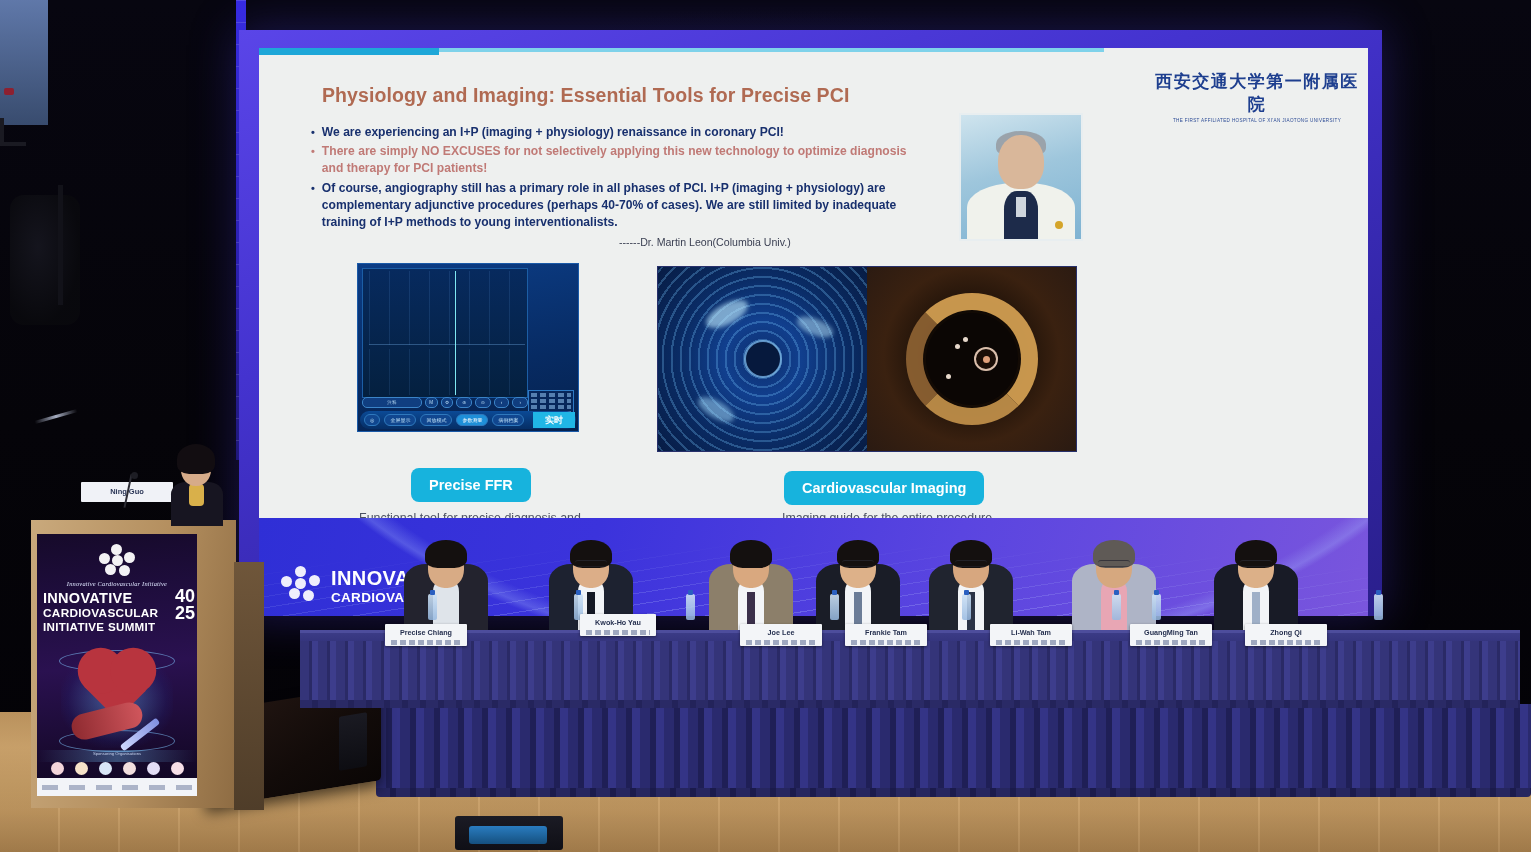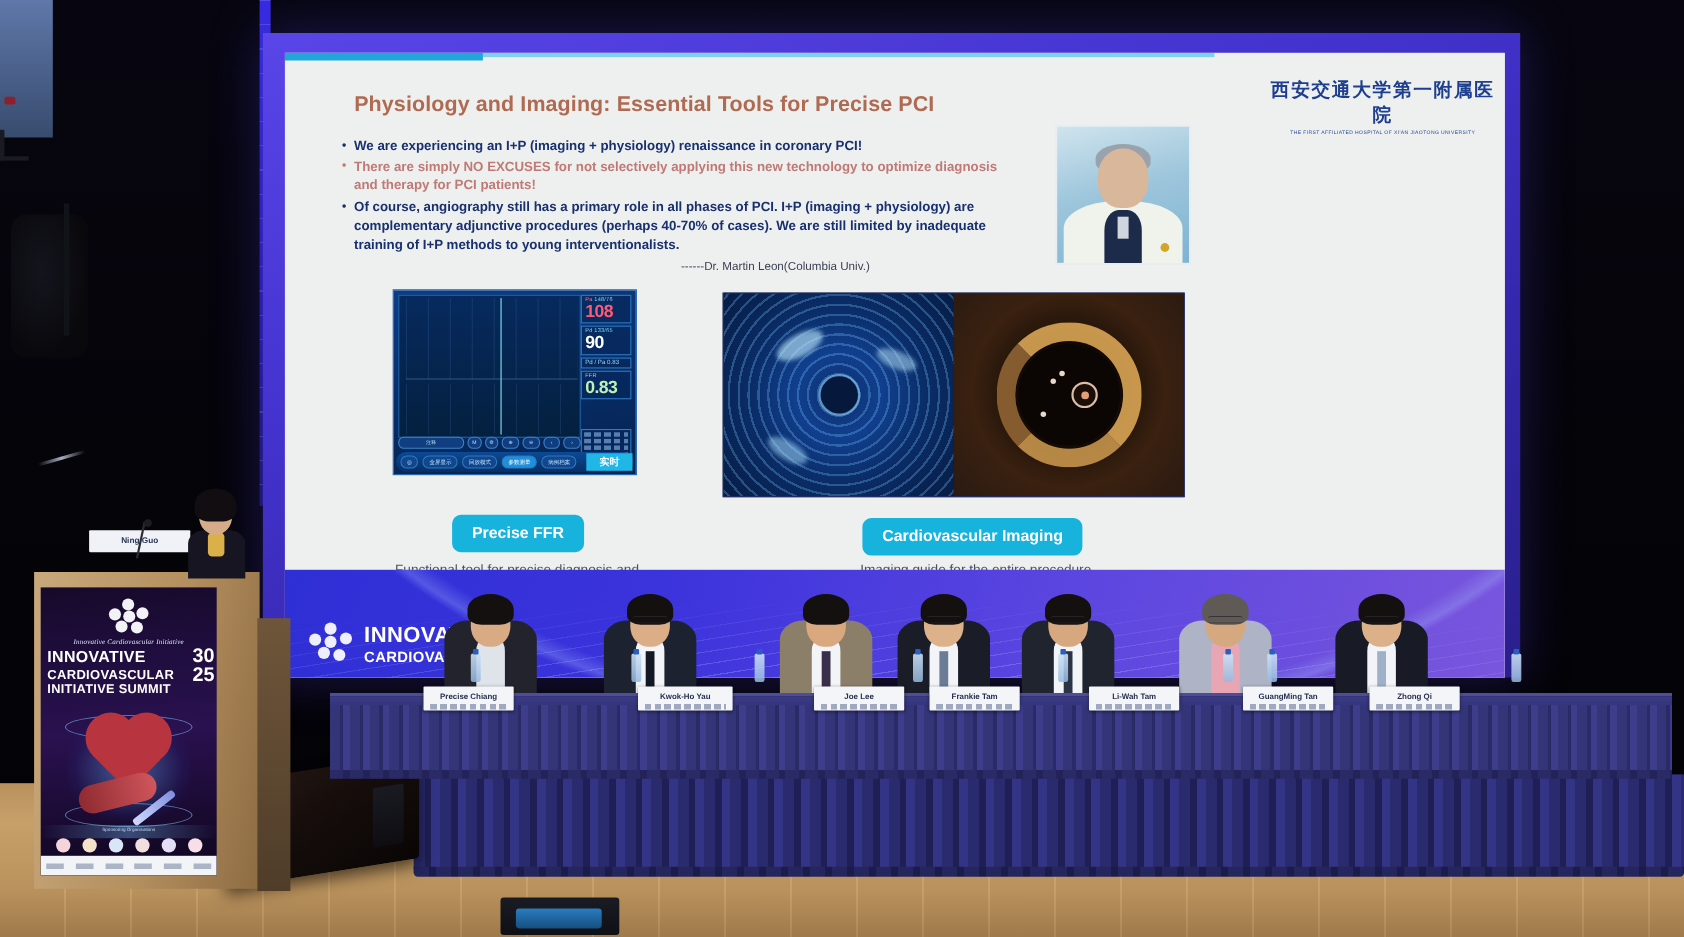--- a/index.html
+++ b/index.html
@@ -322,43 +322,20 @@
 
         <div class="credit">------Dr. Martin Leon(Columbia Univ.)</div>
 
         <div class="ffr">
           <div class="ffr-graph">
             <div class="topgrid"></div>
               <div class="botgrid"></div>
               <div class="cursor"></div>
           </div>
 
-          <div class="ffr-side">
-            <div class="box">
-              <div class="lbl">
-                <span class="rd">Pa</span>
-                <span>148/76</span>
-              </div>
-              <div class="big red">108</div>
-            </div>
-            <div class="box">
-              <div class="lbl">
-                <span>Pd</span>
-                <span>133/65</span>
-              </div>
-              <div class="big wht">90</div>
-            </div>
-            <div class="box">
-              <div class="ratio">Pd / Pa 0.83</div>
-            </div>
-            <div class="box">
-              <div class="lbl">FFR</div>
-              <div class="big grn">0.83</div>
-            </div>
-          </div>
 
           <div class="ffr-table">
               <i></i>
               <i></i>
               <i></i>
               <i></i>
             </div>
 
           <div class="ffr-ctrl">
             <div class="pill" style="width:62px">注释</div>
@@ -457,21 +434,21 @@
           <i style="left:22px;top:21px"></i>
           <i style="left:15px;top:11px"></i>
       </div>
       <div class="ban-sub">Innovative Cardiovascular Initiative</div>
       <div class="ban-main">
         <div class="ban-l1">INNOVATIVE</div>
         <div class="ban-l2">CARDIOVASCULAR</div>
         <div class="ban-l3">INITIATIVE SUMMIT</div>
       </div>
       <div class="ban-yr">
-        <div>30</div>
+        <div>40</div>
         <div>25</div>
       </div>
       <div class="ban-ring1"></div>
         <div class="ban-ring2"></div>
       <div class="ban-heart">
         <div class="hrt"></div>
           <div class="vessel"></div>
           <div class="scalpel"></div>
       </div>
       <div class="ecg"></div>
@@ -565,21 +542,21 @@
     <div class="bottle" style="left:1152px; bottom:232px;"></div>
     <div class="bottle" style="left:1374px; bottom:232px;"></div>
     <div class="laptop"></div>
   </div>
 
   <div id="plates">
       <div class="plate" style="left: 385px; bottom: 206px; width: 82px;">
         <span>Precise Chiang</span>
         <i></i>
       </div>
-      <div class="plate" style="left: 580px; bottom: 206px; width: 86px;">
+      <div class="plate" style="left: 580px; bottom: 216px; width: 76px;">
         <span>Kwok-Ho Yau</span>
         <i></i>
       </div>
       <div class="plate" style="left: 740px; bottom: 206px; width: 82px;">
         <span>Joe Lee</span>
         <i></i>
       </div>
       <div class="plate" style="left: 845px; bottom: 206px; width: 82px;">
         <span>Frankie Tam</span>
         <i></i>

